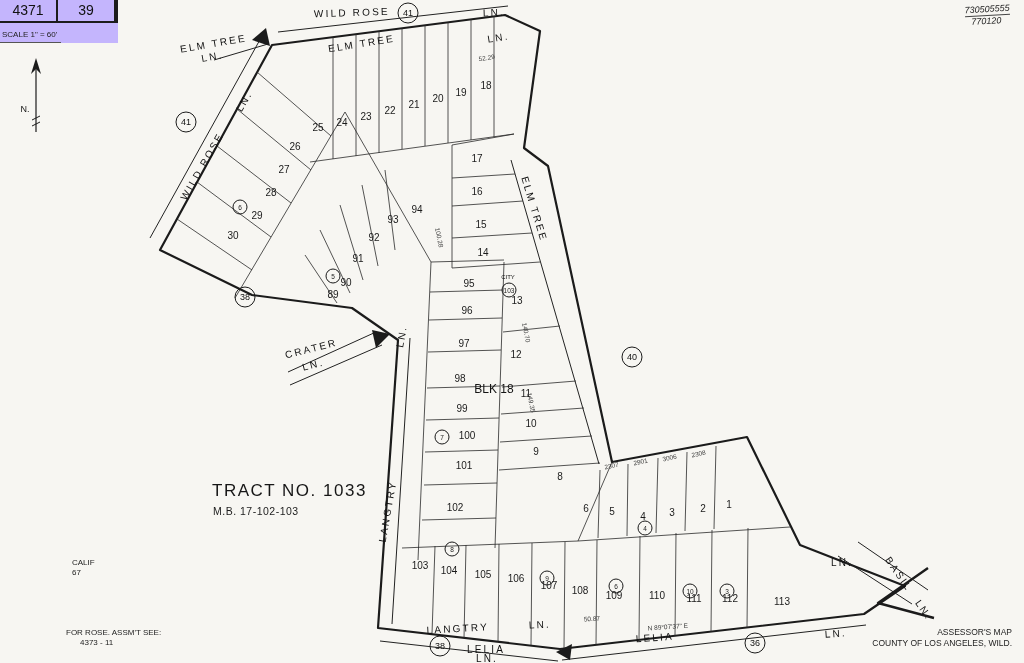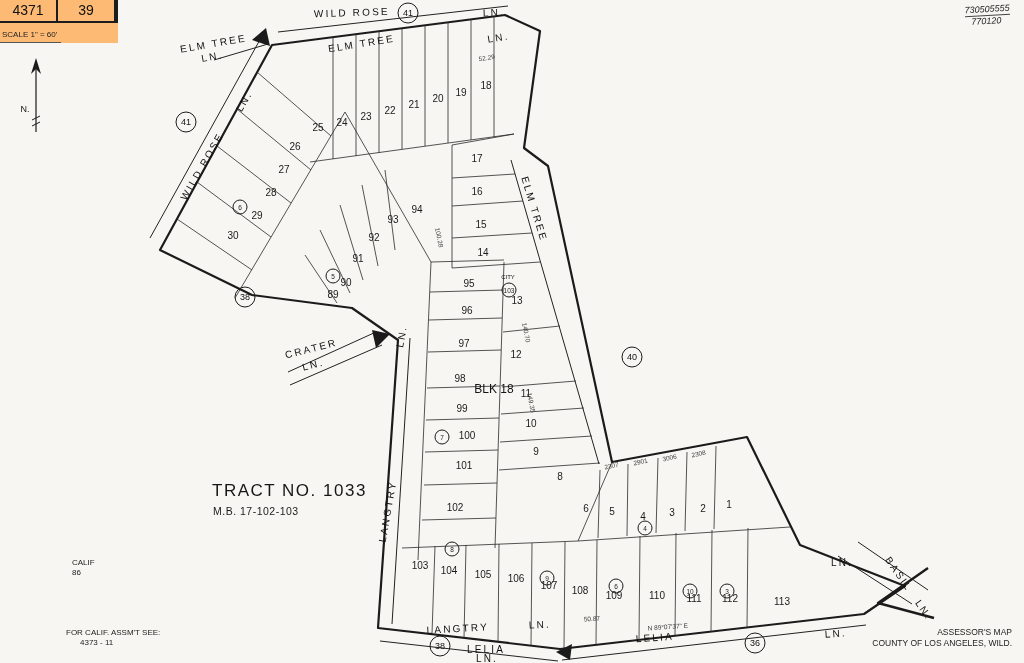--- a/index.html
+++ b/index.html
@@ -10,21 +10,21 @@
   text{font-family:"Liberation Sans","DejaVu Sans",sans-serif;fill:#1a1a1a;}
   .lot{font-size:10px;text-anchor:middle;}
   .street{font-size:10px;letter-spacing:2.2px;text-anchor:middle;fill:#111;}
   .dim{font-size:6.5px;text-anchor:middle;fill:#3a3a3a;}
   .lbl{text-anchor:middle;fill:#141414;}
   .circ-t{font-size:9px;text-anchor:middle;fill:#111;}
   .scirc-t{font-size:6.5px;text-anchor:middle;fill:#222;}
   .tract-title{font-size:17px;letter-spacing:1.5px;fill:#161616;}
   .tract-mb{font-size:10.5px;letter-spacing:.5px;fill:#1c1c1c;}
   
-  .titleblock{position:absolute;left:0;top:0;z-index:5;background:#fdba74;}
+  .titleblock{position:absolute;left:0;top:0;z-index:5;background:#c4b5fd;}
   .tb-row{display:flex;border:2px solid #1c1c1c;border-left:none;border-top:none;}
   .tb-cell{padding:2px 8px 3px;font-size:14px;color:#111;border-right:2px solid #1c1c1c;min-width:40px;text-align:center;}
   .tb-cell:last-child{border-right:2px solid #1c1c1c;}
   .tb-scale{font-size:8px;color:#222;padding:2px 4px 3px 2px;border-bottom:1px solid #555;display:inline-block;}
   .stamps{position:absolute;right:14px;top:4px;z-index:5;font-size:9px;color:#222;font-style:italic;transform:rotate(-3deg);text-align:left;}
   .stamps .s1{border-bottom:1px solid #444;padding-bottom:1px;}
   .stamps .s2{padding-left:6px;}
   .codeblock{position:absolute;left:72px;top:558px;z-index:5;font-size:8px;color:#222;line-height:1.25;}
   .prevblock{position:absolute;left:66px;top:628px;z-index:5;font-size:8px;color:#222;line-height:1.3;}
   .prevblock .ref{padding-left:14px;}
@@ -205,25 +205,25 @@
     <div class="tb-scale">SCALE 1" = 60'</div>
   </div>
 
   <div class="stamps">
     <div class="s1">730505555</div>
     <div class="s2">770120</div>
   </div>
 
   <div class="codeblock">
     <div>CALIF</div>
-    <div>86</div>
+    <div>67</div>
   </div>
 
   <div class="prevblock">
-    <div>FOR CALIF. ASSM'T SEE:</div>
+    <div>FOR ROSE. ASSM'T SEE:</div>
     <div class="ref">4373 - 11</div>
   </div>
 
   <div class="creditblock">
     <div>ASSESSOR'S MAP</div>
     <div>COUNTY OF LOS ANGELES, WILD.</div>
   </div>
 
 </div>
 

